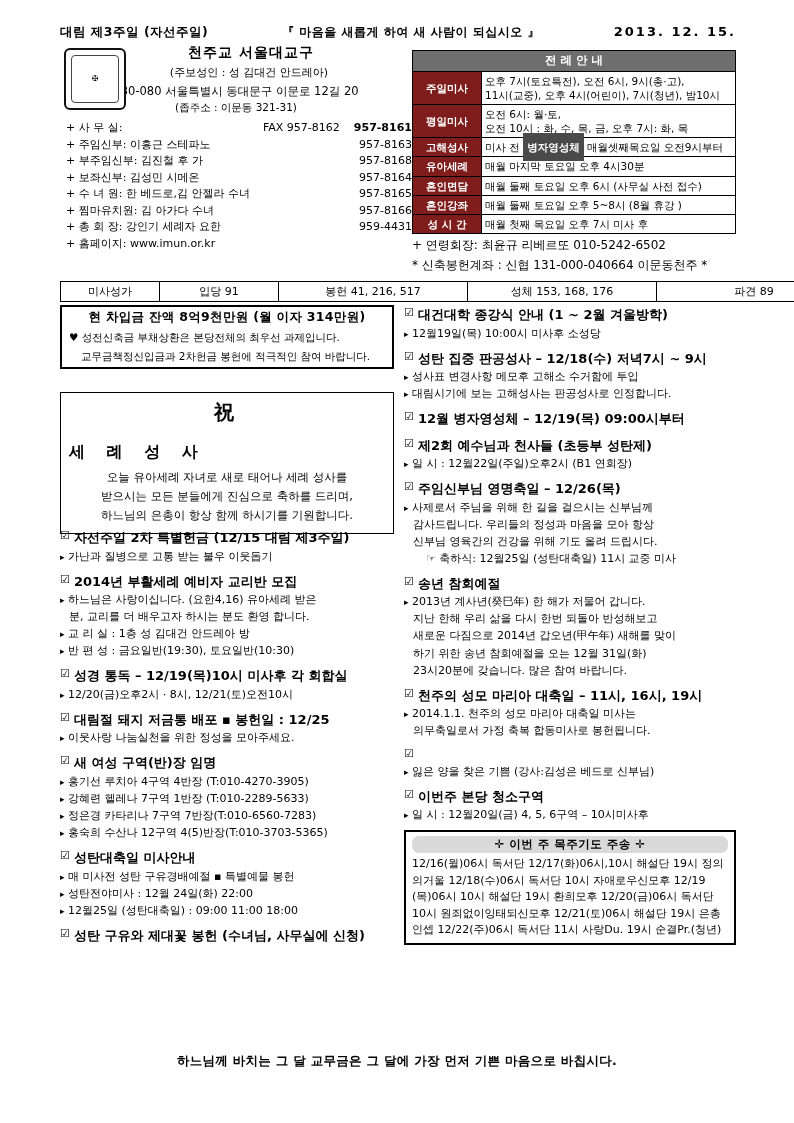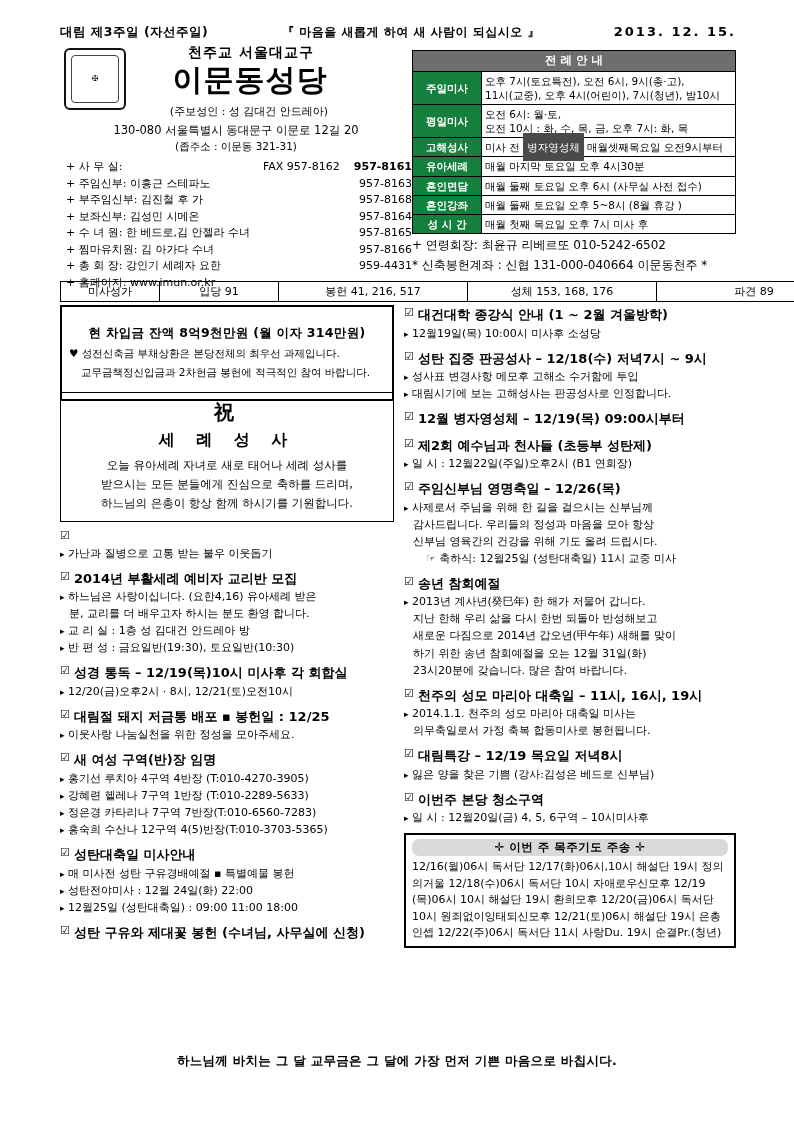--- a/index.html
+++ b/index.html
@@ -51,39 +51,39 @@
   .crow .mid2{flex:1;text-align:right;padding-right:14px;}
 
   
   .hdr-right{position:absolute;left:352px;top:6px;width:324px;}
   table.mass{border-collapse:collapse;width:324px;font-size:10.5px;}
   table.mass td{border:1px solid #000;padding:2px 3px;vertical-align:middle;line-height:1.35;}
   table.mass td.hd{
     background:#6e6e6e;color:#fff;text-align:center;font-weight:bold;font-size:11.5px;
   }
   table.mass td.lab{
-    background:#15803d;color:#fff;text-align:center;font-weight:bold;width:62px;font-size:10.5px;
-  }
-  .inv{background:#4a4a4a;color:#fff;padding:8px 4px;font-weight:normal;}
+    background:#7f1d1d;color:#fff;text-align:center;font-weight:bold;width:62px;font-size:10.5px;
+  }
+  .inv{background:#4a4a4a;color:#fff;padding:8px 4px;font-weight:bold;}
   .note{font-size:12px;line-height:1.5;margin-top:2px;}
 
   
   .hymnbar{position:absolute;left:60px;top:281px;width:676px;}
   table.hymn{border-collapse:collapse;width:792px;font-size:11px;}
   table.hymn td{border:1px solid #000;padding:2px 4px;text-align:center;}
 
   
-  .offer{position:absolute;left:60px;top:305px;width:334px;border:2px solid #000;padding:18px 7px;box-sizing:border-box;}
+  .offer{position:absolute;left:60px;top:305px;width:334px;border:2px solid #000;padding:2px 7px;box-sizing:border-box;}
   .offer .t{font-size:12.5px;font-weight:bold;text-align:center;letter-spacing:.3px;}
   .offer .l{font-size:10.5px;line-height:1.55;margin-top:3px;}
 
   
   .bapt{position:absolute;left:60px;top:392px;width:334px;border:1px solid #000;box-sizing:border-box;padding:6px 8px 8px;}
   .bapt .chuk{text-align:center;font-size:20px;font-weight:bold;letter-spacing:6px;}
-  .bapt .tt{text-align:center;font-size:16px;font-weight:bold;letter-spacing:8px;margin:4px 0 5px;}
+  .bapt .tt{font-size:16px;font-weight:bold;letter-spacing:8px;margin:16px 0 5px;}
   .bapt .bd{font-size:11.5px;line-height:1.65;text-align:center;}
 
   
   .colL{position:absolute;left:60px;top:528px;width:334px;font-size:11.5px;}
   .colR{position:absolute;left:404px;top:305px;width:332px;font-size:11.5px;}
 
   .sec{margin-bottom:7px;}
   .sech{font-size:13px;font-weight:bold;line-height:1.5;display:flex;align-items:flex-start;}
   .sech .bx{margin-right:4px;font-size:11px;}
   .li{font-size:11px;line-height:1.55;padding-left:9px;text-indent:-9px;}
@@ -112,21 +112,20 @@
     <span class="right">2013. 12. 15.</span>
   </div>
 
   <div class="header">
 
     <div class="hdr-left">
       <div class="crest">
         <div class="inner">✠</div>
       </div>
       <div class="dioc">천주교 서울대교구</div>
-      <div class="church">이문동성당</div>
       <div class="patron">(주보성인 : 성 김대건 안드레아)</div>
       <div class="addr">130-080 서울특별시 동대문구 이문로 12길 20</div>
       <div class="addr2">(좁주소 : 이문동 321-31)</div>
 
       <div class="contacts">
         <div class="crow">
           <span class="lbl">+ 사 무 실:</span>
           <span class="mid2">FAX  957-8162</span>
           <span class="val b">957-8161</span>
         </div>
@@ -234,20 +233,21 @@
     <div class="bd">오늘 유아세례 자녀로 새로 태어나 세례 성사를</div>
     <div class="bd">받으시는 모든 분들에게 진심으로 축하를 드리며,</div>
     <div class="bd">하느님의 은총이 항상 함께 하시기를 기원합니다.</div>
   </div>
 
   <div class="colL">
 
     <div class="sec">
       <div class="sech">
           <span class="bx">☑</span>
+          <span>자선주일 2차 특별헌금 (12/15 대림 제3주일)</span>
         </div>
       <div class="li"><span class="bt">▸</span> <span>가난과 질병으로 고통 받는 불우 이웃돕기</span></div>
     </div>
 
     <div class="sec">
       <div class="sech">
           <span class="bx">☑</span>
           <span>2014년 부활세례 예비자 교리반 모집</span>
         </div>
       <div class="li" style="white-space:pre-line"><span class="bt">▸</span> <span>하느님은 사랑이십니다. (요한4,16) 유아세례 받은
@@ -364,21 +364,20 @@
           <span class="bx">☑</span>
           <span>천주의 성모 마리아 대축일 – 11시, 16시, 19시</span>
         </div>
       <div class="li" style="white-space:pre-line"><span class="bt">▸</span> <span>2014.1.1. 천주의 성모 마리아 대축일 미사는
 의무축일로서 가정  축복  합동미사로  봉헌됩니다.</span></div>
     </div>
 
     <div class="sec">
       <div class="sech">
           <span class="bx">☑</span>
-          <span>대림특강 – 12/19 목요일 저녁8시</span>
         </div>
       <div class="li"><span class="bt">▸</span> <span>잃은 양을 찾은 기쁨  (강사:김성은 베드로 신부님)</span></div>
     </div>
 
     <div class="sec">
       <div class="sech">
           <span class="bx">☑</span>
           <span>이번주 본당 청소구역</span>
         </div>
       <div class="li"><span class="bt">▸</span> <span>일   시 : 12월20일(금) 4, 5, 6구역 – 10시미사후</span></div>

